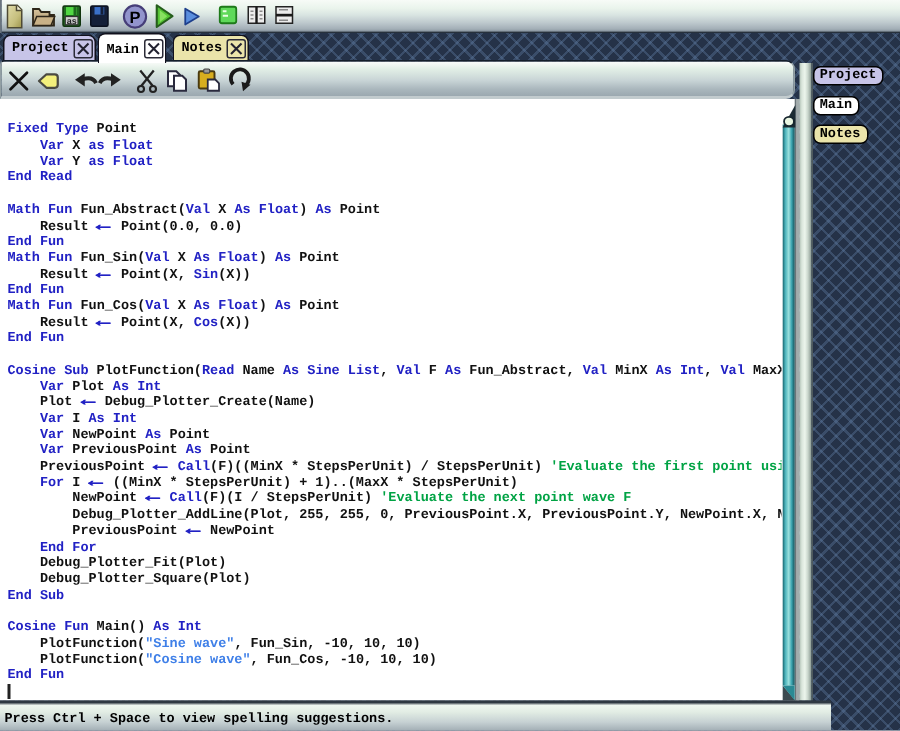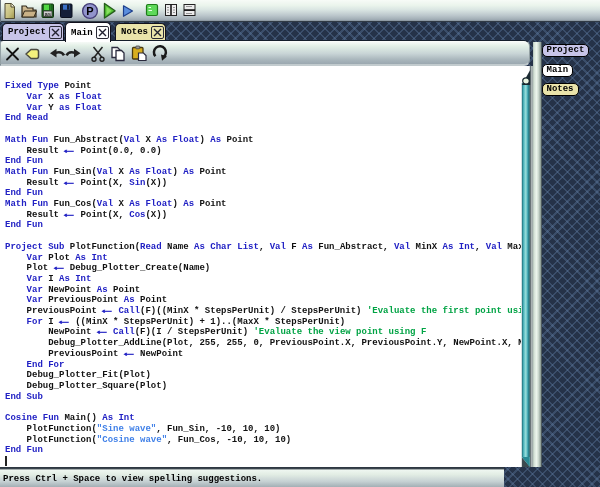--- a/index.html
+++ b/index.html
@@ -33,21 +33,21 @@
 #code .c{color:#00a344;}
 #code .aw{color:#2121c4;display:inline-block;width:10.8px;transform:scale(1.75,1.25);transform-origin:0 60%;-webkit-text-stroke:0.45px #2121c4;}
 #caret{position:absolute;left:5px;top:414px;width:2px;height:10px;background:#222;}
 #splitter{position:absolute;left:533px;top:42px;width:8.2px;height:425px;border-right:1px solid #4e5a5e;
   background:linear-gradient(90deg,#b4c4b8 0%,#dae6dc 20%,#ecf5ec 45%,#c9d6cc 70%,#87968f 100%);}
 .rbtn{position:absolute;left:541.5px;height:13px;border:1px solid #000;border-radius:5px;box-sizing:border-box;
   font-size:9px;font-weight:bold;color:#000;display:flex;align-items:center;padding:0 4px;}
 #rbProject{top:43.5px;background:#c7c4e8;}
 #rbMain{top:63.5px;background:#fff;}
 #rbNotes{top:82.5px;background:#eae4aa;}
-#statusbar{position:absolute;left:0;top:467px;width:504px;height:20px;
+#statusbar{position:absolute;left:0;top:467px;width:554px;height:20px;
   background:linear-gradient(#2e3842 0%,#2e3842 7%,#eef6f0 16%,#e2ede4 38%,#c6d1d3 72%,#a3afb5 100%);}
 #statusbar span{position:absolute;left:3px;top:7px;font-size:9px;font-weight:bold;color:#000;}
 svg{position:absolute;}
 </style>
 </head>
 <body>
 <div id="toolbar1"></div>
 <svg id="icons1" width="210" height="22" style="left:0;top:0">
 <defs>
 <linearGradient id="pg" x1="0" y1="0" x2="1" y2="1">
@@ -137,29 +137,29 @@
 <span class="k">Math Fun</span> Fun_Abstract(<span class="k">Val</span> X <span class="k">As Float</span>) <span class="k">As</span> Point
     Result <span class="aw">←</span> Point(0.0, 0.0)
 <span class="k">End Fun</span>
 <span class="k">Math Fun</span> Fun_Sin(<span class="k">Val</span> X <span class="k">As Float</span>) <span class="k">As</span> Point
     Result <span class="aw">←</span> Point(X, <span class="k">Sin</span>(X))
 <span class="k">End Fun</span>
 <span class="k">Math Fun</span> Fun_Cos(<span class="k">Val</span> X <span class="k">As Float</span>) <span class="k">As</span> Point
     Result <span class="aw">←</span> Point(X, <span class="k">Cos</span>(X))
 <span class="k">End Fun</span>
 
-<span class="k">Project Sub</span> PlotFunction(<span class="k">Read</span> Name <span class="k">As Char List</span>, <span class="k">Val</span> F <span class="k">As</span> Fun_Abstract, <span class="k">Val</span> MinX <span class="k">As Int</span>, <span class="k">Val</span> MaxX )
+<span class="k">Cosine Sub</span> PlotFunction(<span class="k">Read</span> Name <span class="k">As Sine List</span>, <span class="k">Val</span> F <span class="k">As</span> Fun_Abstract, <span class="k">Val</span> MinX <span class="k">As Int</span>, <span class="k">Val</span> MaxX )
     <span class="k">Var</span> Plot <span class="k">As Int</span>
     Plot <span class="aw">←</span> Debug_Plotter_Create(Name)
     <span class="k">Var</span> I <span class="k">As Int</span>
     <span class="k">Var</span> NewPoint <span class="k">As</span> Point
     <span class="k">Var</span> PreviousPoint <span class="k">As</span> Point
     PreviousPoint <span class="aw">←</span> <span class="k">Call</span>(F)((MinX * StepsPerUnit) / StepsPerUnit) <span class="c">'Evaluate the first point using F</span>
     <span class="k">For</span> I <span class="aw">←</span> ((MinX * StepsPerUnit) + 1)..(MaxX * StepsPerUnit)
-        NewPoint <span class="aw">←</span> <span class="k">Call</span>(F)(I / StepsPerUnit) <span class="c">'Evaluate the view point using F</span>
+        NewPoint <span class="aw">←</span> <span class="k">Call</span>(F)(I / StepsPerUnit) <span class="c">'Evaluate the next point wave F</span>
         Debug_Plotter_AddLine(Plot, 255, 255, 0, PreviousPoint.X, PreviousPoint.Y, NewPoint.X, NewPoint.Y)
         PreviousPoint <span class="aw">←</span> NewPoint
     <span class="k">End For</span>
     Debug_Plotter_Fit(Plot)
     Debug_Plotter_Square(Plot)
 <span class="k">End Sub</span>
 
 <span class="k">Cosine Fun</span> Main() <span class="k">As Int</span>
     PlotFunction(<span class="s">"Sine wave"</span>, Fun_Sin, -10, 10, 10)
     PlotFunction(<span class="s">"Cosine wave"</span>, Fun_Cos, -10, 10, 10)

